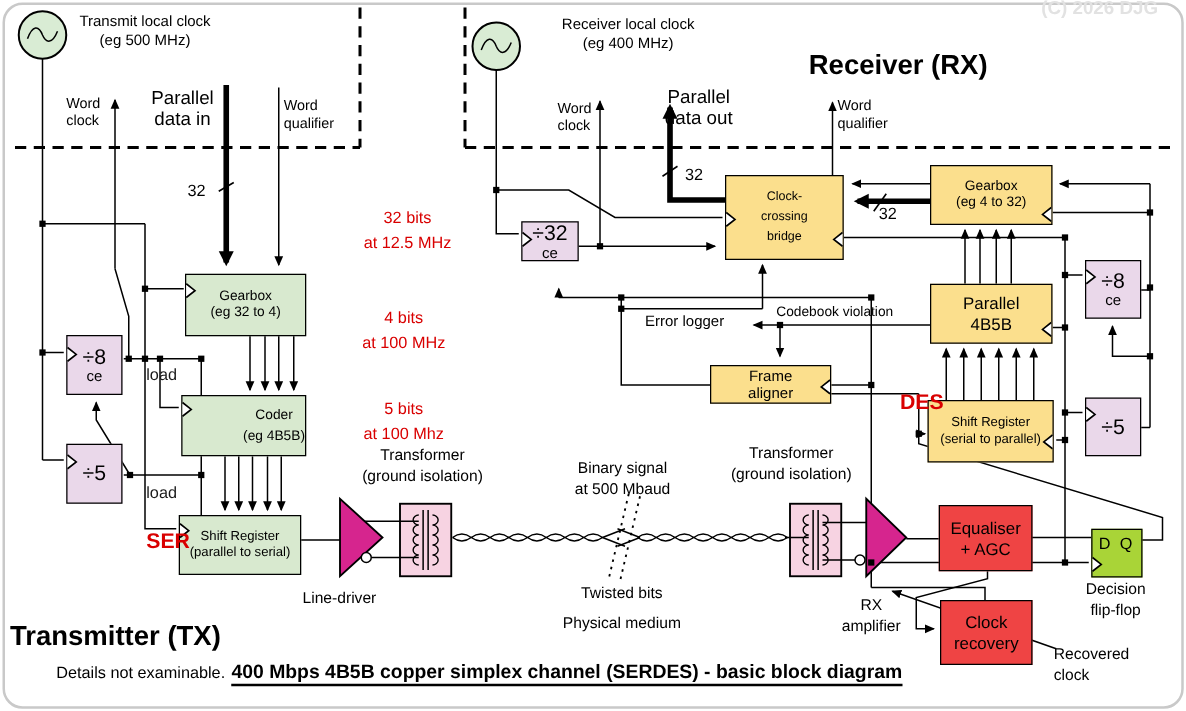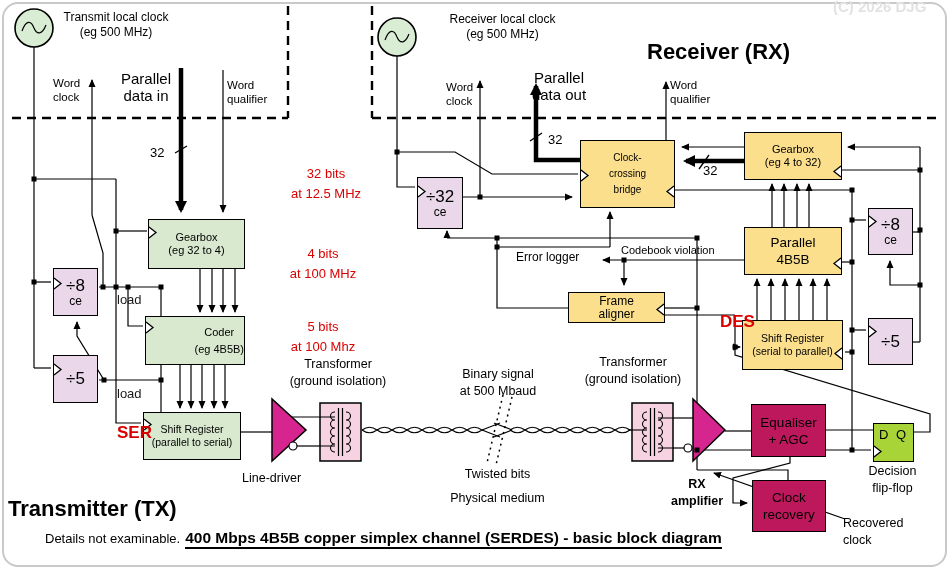--- a/index.html
+++ b/index.html
@@ -12,21 +12,21 @@
   .big{font-size:15px;line-height:17px;}
   .med{font-size:12.5px;line-height:17px;}
   .red{color:#d90000;}
   .bold{font-weight:bold;padding-left:23px;}
   .title{font-size:22px;font-weight:bold;line-height:26px;margin-top:29px;}
   .copyr{font-size:15px;font-weight:bold;color:#e2e2e2;}
   .box{position:absolute;z-index:2;border:1.6px solid #000;box-sizing:border-box;
        display:flex;flex-direction:column;align-items:center;justify-content:center;
        text-align:center;white-space:pre-line;}
   .green{background:#d8e9cf;} .lav{background:#ead8ea;} .yel{background:#fbdf8d;}
-  .teal{background:#be185d;} .lime{background:#a9d437;}
+  .teal{background:#ef4444;} .lime{background:#a9d437;}
   .divmain{font-size:17px;line-height:18px;}
   .divsub{font-size:12px;line-height:13px;}
   .clk{position:absolute;width:10px;height:13px;z-index:4;}
   .footer{position:absolute;left:45px;top:529px;z-index:3;white-space:nowrap;}
   .footer .pre{font-size:13px;}
   .footer .main{font-size:15.5px;font-weight:bold;border-bottom:2px solid #000;padding-bottom:1px;margin-left:5px;}
   .dq{font-size:13px;position:absolute;top:3px;}
 </style>
 </head>
 <body>
@@ -245,21 +245,21 @@
     <span class="divmain">÷8</span>
     <span class="divsub">ce</span>
   </div>
   <div class="box lav" style="left:53px;top:355px;width:45px;height:48px;">
     <svg class="clk" style="left:-1px;top:7px;" viewBox="0 0 10 13">
         <path d="M1,1 L8,6.5 L1,12" fill="#fff" stroke="#000" stroke-width="1.3"></path>
       </svg>
     <span class="divmain">÷5</span>
   </div>
 
-  <div class="box lav" style="left:417px;top:177px;width:46px;height:52px;">
+  <div class="box lav" style="left:417px;top:177px;width:46px;height:32px;">
     <svg class="clk" style="left:-1px;top:7px;" viewBox="0 0 10 13">
         <path d="M1,1 L8,6.5 L1,12" fill="#fff" stroke="#000" stroke-width="1.3"></path>
       </svg>
     <span class="divmain">÷32</span>
     <span class="divsub">ce</span>
   </div>
   <div class="box yel" style="left:580px;top:140px;width:95px;height:68px;font-size:10px;line-height:16px;">
     <svg class="clk" style="left:-1px;top:28px;" viewBox="0 0 10 13">
         <path d="M1,1 L8,6.5 L1,12" fill="#fff" stroke="#000" stroke-width="1.3"></path>
       </svg>
@@ -323,21 +323,21 @@
     <svg class="clk" style="left:-1px;top:21px;" viewBox="0 0 10 13">
         <path d="M1,1 L8,6.5 L1,12" fill="#fff" stroke="#000" stroke-width="1.3"></path>
       </svg>
     <span class="dq" style="left:5px;">D</span>
     <span class="dq" style="right:7px;">Q</span>
   </div>
 
   <div class="lbl ctr" style="left:56px;top:10px;width:120px;font-size:12px;line-height:15px;">Transmit local clock
 (eg 500 MHz)</div>
   <div class="lbl ctr" style="left:440px;top:12px;width:125px;font-size:12px;line-height:15px;">Receiver local clock
-(eg 500 MHz)</div>
+(eg 400 MHz)</div>
   <div class="lbl title" style="left:647px;top:10px;">Receiver (RX)</div>
   <div class="lbl copyr" style="left:833px;top:0;">(C) 2026 DJG</div>
   <div class="lbl title" style="left:8px;top:467px;">Transmitter (TX)</div>
 
   <div class="lbl" style="left:53px;top:76px;">Word
 clock</div>
   <div class="lbl ctr big" style="left:114px;top:70px;width:64px;">Parallel
 data in</div>
   <div class="lbl" style="left:227px;top:78px;">Word
 qualifier</div>
@@ -355,21 +355,21 @@
 at 100 Mhz</div>
 
   <div class="lbl ctr med" style="left:277px;top:356px;width:122px;">Transformer
 (ground isolation)</div>
   <div class="lbl ctr med" style="left:572px;top:354px;width:122px;">Transformer
 (ground isolation)</div>
   <div class="lbl ctr med" style="left:448px;top:366px;width:100px;">Binary signal
 at 500 Mbaud</div>
   <div class="lbl ctr med" style="left:455px;top:466px;width:85px;">Twisted bits</div>
   <div class="lbl ctr med" style="left:444px;top:490px;width:107px;">Physical medium</div>
-  <div class="lbl ctr med" style="left:662px;top:476px;width:70px;font-weight:bold;">RX
+  <div class="lbl ctr med" style="left:662px;top:476px;width:70px;">RX
 amplifier</div>
 
   <div class="lbl" style="left:446px;top:80px;">Word
 clock</div>
   <div class="lbl ctr big" style="left:524px;top:69px;width:70px;">Parallel
 data out</div>
   <div class="lbl" style="left:670px;top:78px;">Word
 qualifier</div>
   <div class="lbl" style="left:548px;top:133px;font-size:13px;">32</div>
   <div class="lbl" style="left:703px;top:164px;font-size:13px;">32</div>

